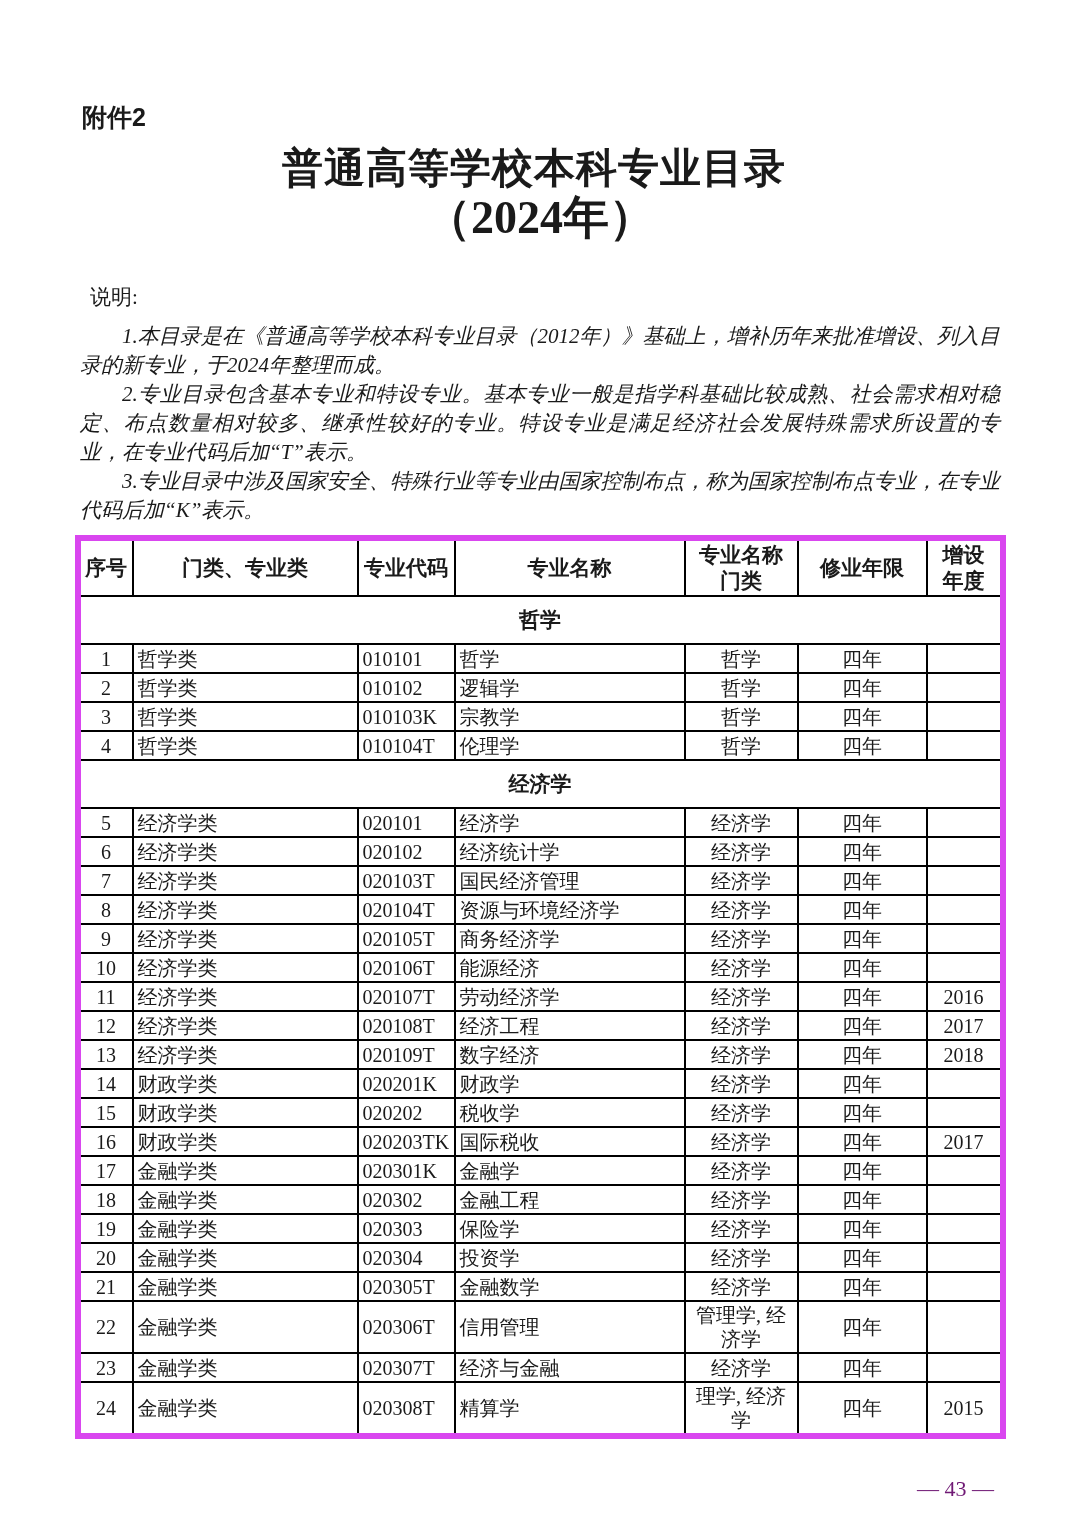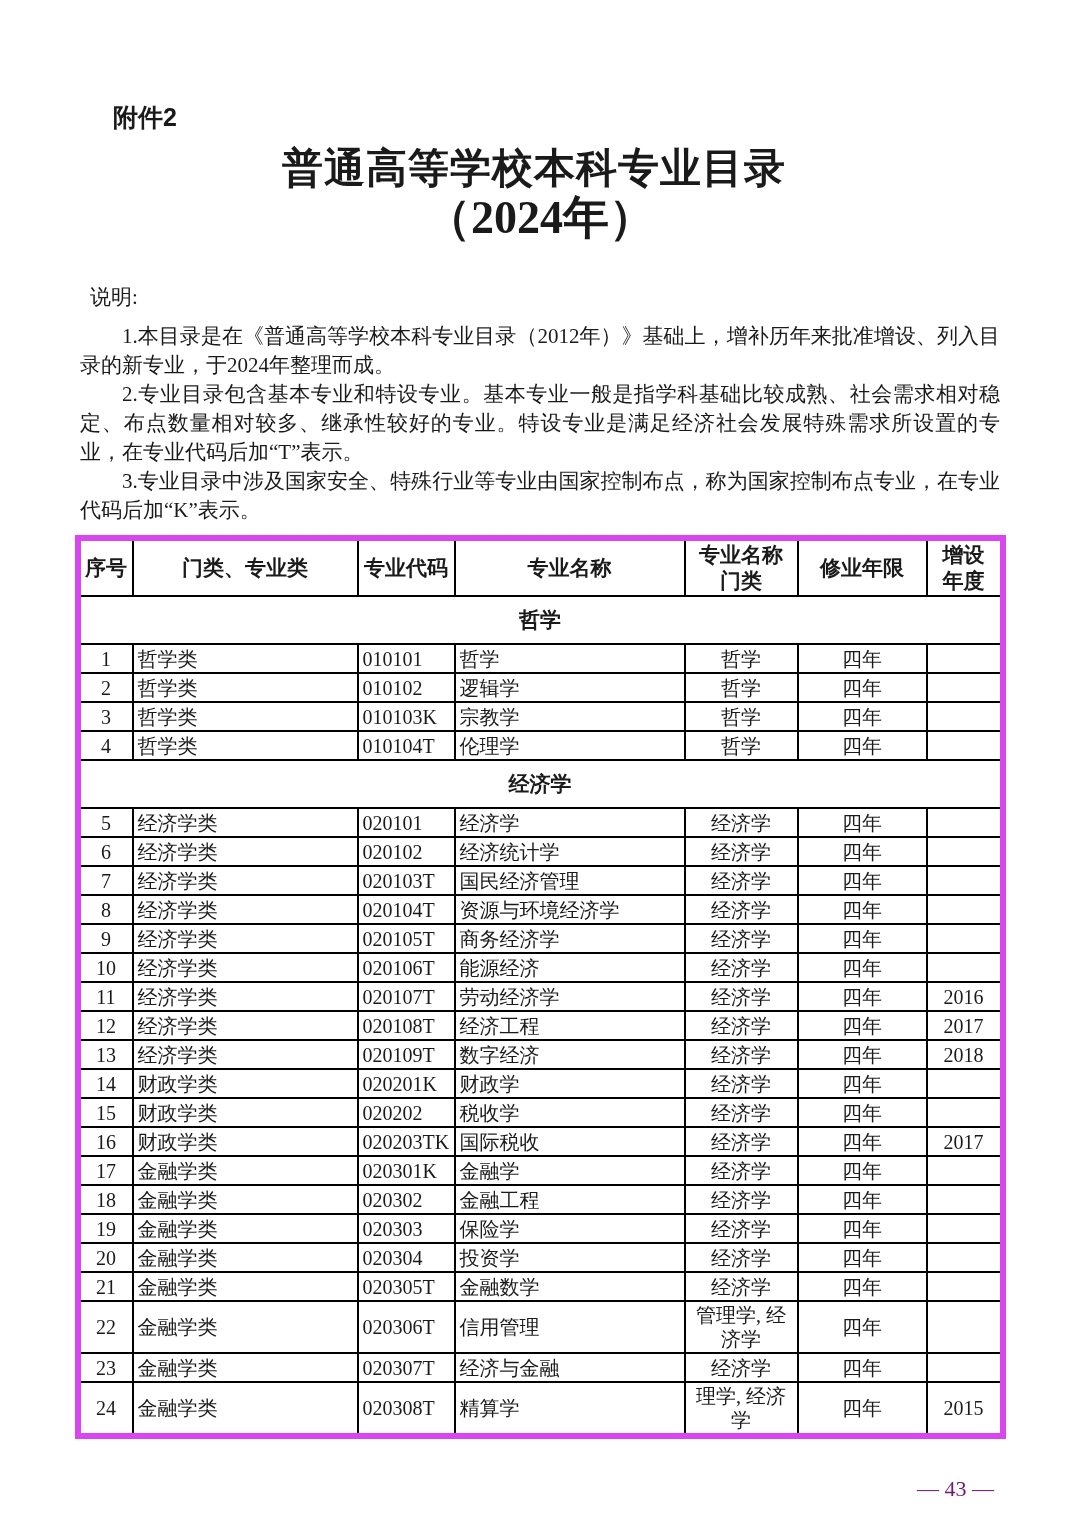--- a/index.html
+++ b/index.html
@@ -7,21 +7,21 @@
     position:relative;
     width:1080px; height:1528px;
     background:#ffffff;
     box-sizing:border-box;
     padding-top:102px;
     font-family:"Liberation Serif","DejaVu Serif",serif;
     color:#1a1a1a;
     overflow:hidden;
   }
   .attachment {
-    margin-left:113px;
+    margin-left:82px;
     font-family:"Liberation Sans","DejaVu Sans",sans-serif;
     font-weight:700;
     font-size:25px;
     line-height:30px;
   }
   .doc-title {
     margin:10px 12px 0 0;
     text-align:center;
     font-size:41px;
     font-weight:700;
@@ -37,21 +37,21 @@
     line-height:46px;
     font-family:"Liberation Serif","DejaVu Serif",serif;
   }
   .notes {
     margin:42px 80px 0 80px;
     font-size:21px;
     line-height:29px;
     text-align:justify;
   }
   .notes-heading { margin:10px; }
-  .note { margin:0; text-indent:2em; }
+  .note { margin:0; text-indent:2em;font-style:italic; }
   table.catalog {
     margin:10px auto 0 auto;
     width:925px;
     border-collapse:collapse;
     table-layout:fixed;
     border:6px solid #d946ef;
   }
   table.catalog th, table.catalog td {
     border:2px solid #000;
     padding:1px 4px;

